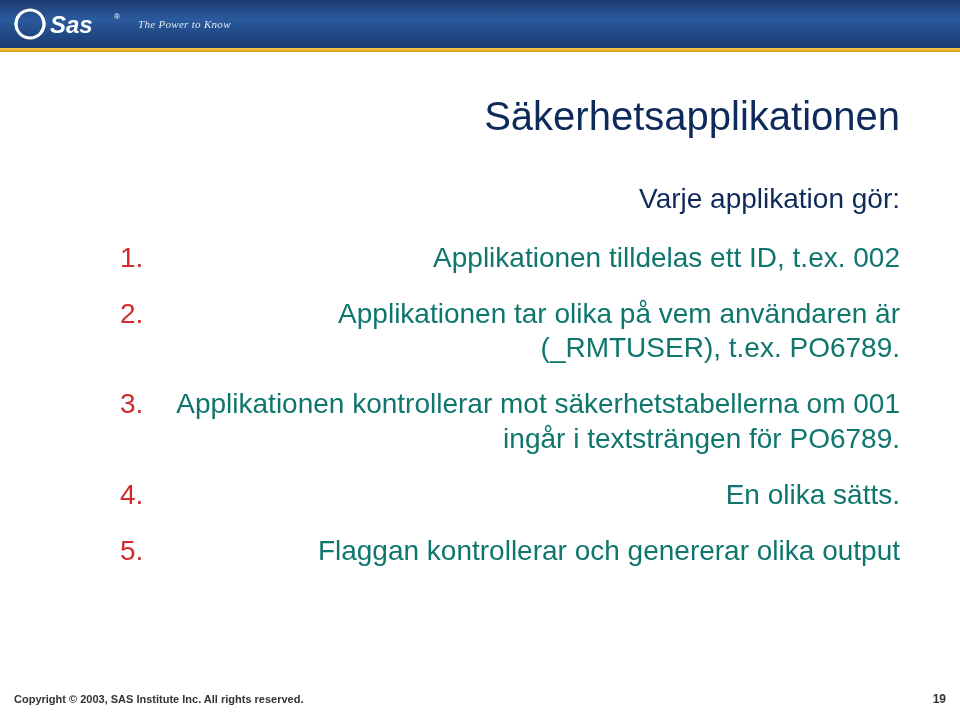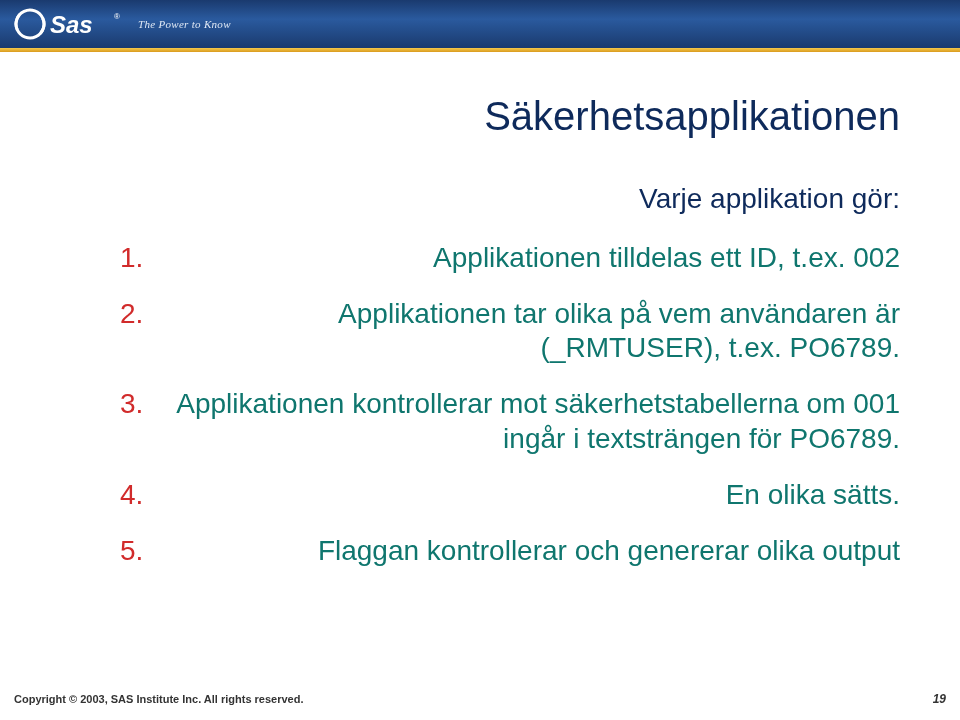--- a/index.html
+++ b/index.html
@@ -121,21 +121,21 @@
     bottom: 14px;
     left: 14px;
     right: 14px;
     display: flex;
     justify-content: space-between;
     align-items: center;
     font-size: 11px;
     color: #333;
   }
   .footer .copyright { font-weight: bold; }
-  .footer .page { font-weight: bold; font-size: 12px; font-style: italic; }
+  .footer .page { font-weight: bold; font-size: 12px; }
 </style>
 </head>
 <body>
 
 <div class="forum-badge">
   <span class="sasmini">sas</span>
   <span class="forum-text">
     <span class="forum-word">FORUM</span>
     <span class="forum-num">03</span>
   </span>

